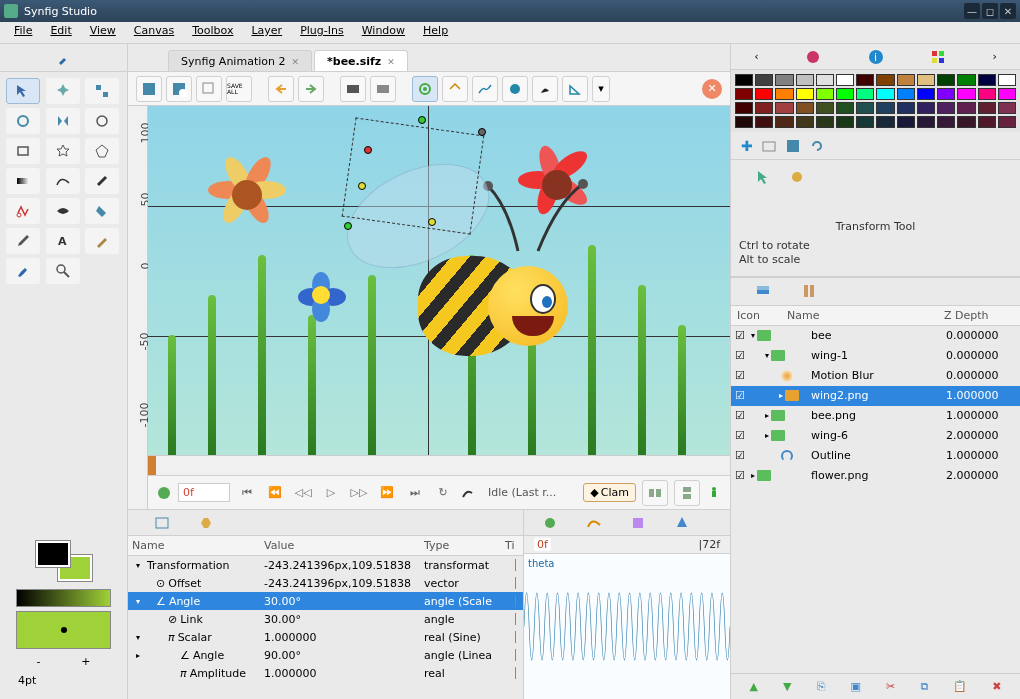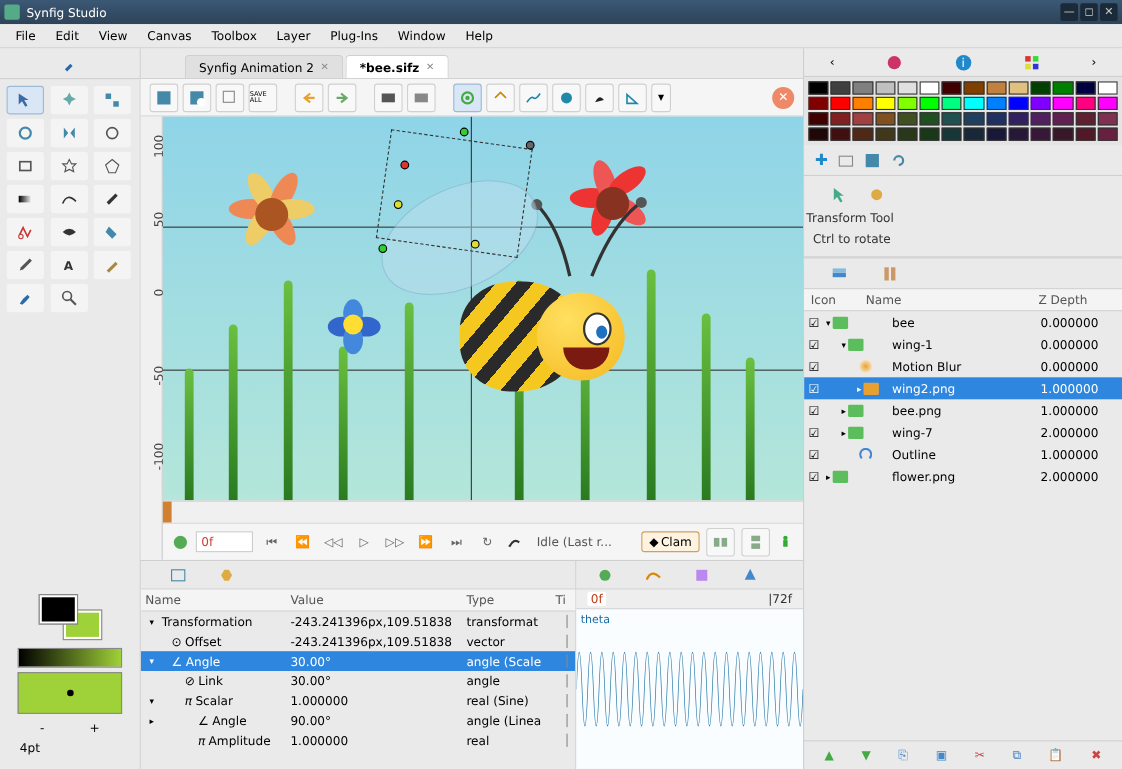--- a/index.html
+++ b/index.html
@@ -1,21 +1,21 @@
 <!DOCTYPE html>
 <html><head>
 <meta charset="utf-8">
 <style>
 * { box-sizing: border-box; margin: 0; padding: 0; font-family: "DejaVu Sans", Arial, sans-serif; font-size: 11px; }
 body { width: 1020px; height: 699px; background: #e8e8e8; overflow: hidden; display: flex; flex-direction: column; }
 .titlebar { background: linear-gradient(#3b5875,#2d4358); height: 22px; display: flex; align-items: center; padding: 0 4px; color: #fff; }
 .titlebar .icon { width: 14px; height: 14px; background: #5a8; border-radius: 2px; margin-right: 6px; }
 .titlebar .wincontrols { margin-left: auto; display: flex; gap: 2px; }
 .titlebar .wincontrols div { width: 16px; height: 16px; background: #1a2a38; border-radius: 2px; display: flex; align-items:center; justify-content:center; color:#ccc; font-size:10px; }
-.menubar { background: #eaeaea; height: 22px; display: flex; align-items: center; border-bottom: 1px solid #cfcfcf; padding: 0 6px; gap: 2px; }
+.menubar { background: #eaeaea; height: 22px; display: flex; border-bottom: 1px solid #cfcfcf; padding: 0 6px; gap: 2px; text-decoration: underline; }
 .menubar span { padding: 2px 8px; cursor: default; }
 .mainrow { display: flex; flex: 1; min-height: 0; }
 .leftpane { width: 128px; background: #eaeaea; border-right: 1px solid #cfcfcf; display: flex; flex-direction: column; }
 .tooltab { height: 28px; display:flex; align-items:center; justify-content:center; border-bottom:1px solid #cfcfcf;}
 .toolgrid { display: grid; grid-template-columns: repeat(3, 1fr); gap: 4px; padding: 6px; }
 .toolgrid .t { width: 34px; height: 26px; background: #f4f4f4; border: 1px solid transparent; border-radius: 3px; display:flex; align-items:center; justify-content:center; }
 .toolgrid .t.sel { background: #d8e6f5; border-color:#9dbad6;}
 .colorslot { padding:8px; }
 .fgbg { position:relative; width:56px; height:40px; margin:0 auto 8px;}
 .fgbg .bg { position:absolute; right:0; bottom:0; width:34px; height:26px; background:#9fd138; border:2px solid #fff; outline:1px solid #888;}
@@ -49,21 +49,21 @@
 .pbbtn{width:22px;height:22px;display:flex;align-items:center;justify-content:center;color:#666;}
 .idle{flex:1;color:#555;padding:0 6px;white-space:nowrap;overflow:hidden;text-overflow:ellipsis;}
 .clampbtn{border:1px solid #cfa060;background:#fdf3e0;padding:2px 6px;border-radius:3px;display:flex;align-items:center;gap:2px;}
 .rightpane{width:290px;background:#eaeaea;border-left:1px solid #cfcfcf;display:flex;flex-direction:column;}
 .rtop{display:flex;height:26px;align-items:center;justify-content:space-around;border-bottom:1px solid #cfcfcf;}
 .palette{display:grid;grid-template-columns:repeat(14,1fr);gap:2px;padding:4px;background:#e4e4e4;}
 .palette .sw{height:12px;border:1px solid #333;}
 .paltools{height:28px;display:flex;align-items:center;gap:8px;padding:0 10px;border-bottom:1px solid #cfcfcf;}
 .tooltip-sec{padding:4px 0;border-bottom:1px solid #cfcfcf;}
 .tooltip-sec .tticons{height:26px;display:flex;align-items:center;gap:18px;padding:0 24px;}
-.tooltip-sec .ttname{padding:2px;color:#333;}
+.tooltip-sec .ttname{text-align:center;padding:2px;color:#333;margin-top:28px;}
 .tooltip-sec .tthint{padding:4px 8px; color:#333; line-height:1.3;}
 .layerspane{flex:1;display:flex;flex-direction:column;min-height:0;border-top:1px solid #cfcfcf;}
 .lptabs{height:28px;display:flex;align-items:center;gap:30px;padding:0 24px;border-bottom:1px solid #cfcfcf;}
 .lhdr{display:flex;background:#f4f4f4;border-bottom:1px solid #cfcfcf;padding:3px 6px;font-weight:normal;color:#555;}
 .lhdr .c1{width:50px;}.lhdr .c2{flex:1;}.lhdr .c3{width:70px;}
 .layerlist{flex:1;overflow:auto;}
 .lrow{display:flex;align-items:center;height:20px;padding:0 4px;}
 .lrow.sel{background:#2e86de;color:#fff;}
 .lrow .chk{width:16px;}
 .lrow .tree{width:60px;display:flex;align-items:center;gap:2px;padding-left:2px;}
@@ -685,20 +685,21 @@
         <svg class="sicon" viewBox="0 0 16 16">
             <path d="M3 2 L3 13 L6 10 L9 15 L11 14 L8 9 L12 9 Z" fill="#4a8"></path>
           </svg>
         <svg class="sicon" viewBox="0 0 16 16">
             <circle cx="8" cy="8" r="5" fill="#da4"></circle>
           </svg>
       </div>
       <div class="ttname">Transform Tool</div>
       <div class="tthint">
         <div>Ctrl to rotate</div>
+        <div>Alt to scale</div>
       </div>
     </div>
     <div class="layerspane">
       <div class="lptabs">
         <svg class="sicon" viewBox="0 0 16 16">
             <rect x="2" y="7" width="12" height="4" fill="#48c"></rect>
             <rect x="2" y="3" width="12" height="4" fill="#8bd"></rect>
           </svg>
         <svg class="sicon" viewBox="0 0 16 16">
             <rect x="3" y="2" width="4" height="12" fill="#c96"></rect>
@@ -755,21 +756,21 @@
             </span>
             <span class="nm">bee.png</span>
             <span class="zd">1.000000</span>
           </div>
           <div class="lrow">
             <span class="chk">☑</span>
             <span class="tree" style="padding-left:14px">
               <span class="tri">▸</span>
               <span class="folder"></span>
             </span>
-            <span class="nm">wing-7</span>
+            <span class="nm">wing-6</span>
             <span class="zd">2.000000</span>
           </div>
           <div class="lrow">
             <span class="chk">☑</span>
             <span class="tree" style="padding-left:28px">
               <span class="tri"></span>
               <span style="width:12px;height:12px;border:2px solid #48c;border-radius:50%;display:inline-block;border-bottom-color:transparent;"></span>
             </span>
             <span class="nm">Outline</span>
             <span class="zd">1.000000</span>

